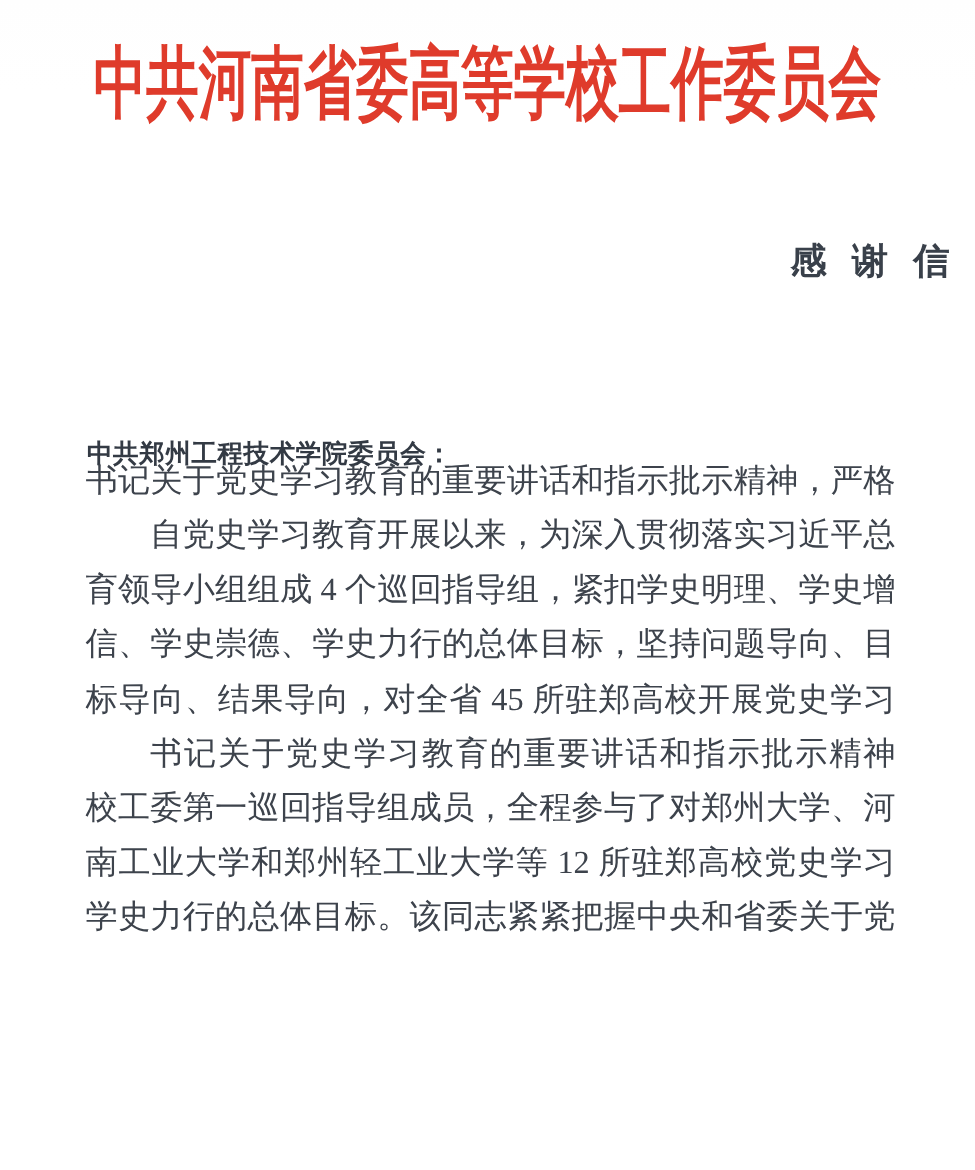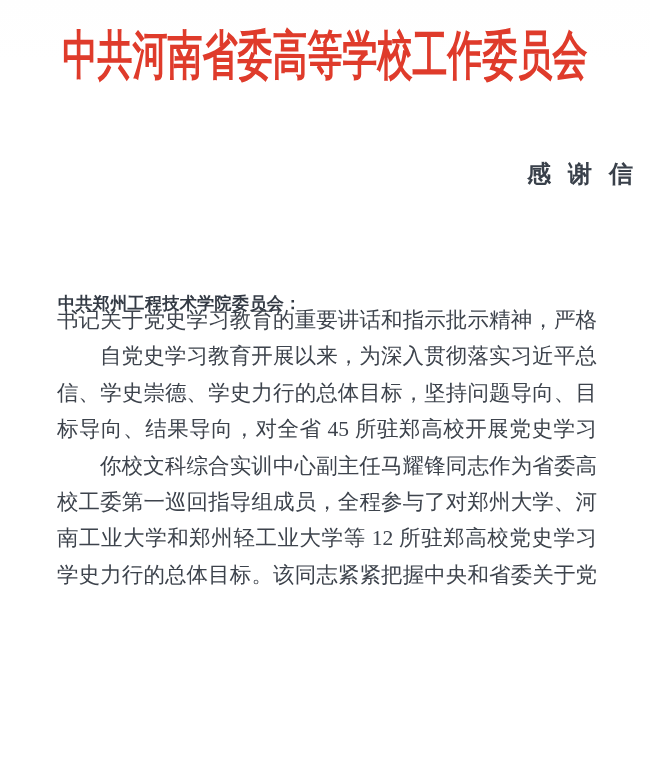--- a/index.html
+++ b/index.html
@@ -98,26 +98,27 @@
 
   <div class="doc-title">感谢信</div>
 
   <div class="salutation">中共郑州工程技术学院委员会：</div>
 
   <div class="body-text">
 
     <div>
       <div class="line">书记关于党史学习教育的重要讲话和指示批示精神，严格</div>
       <div class="line indent">自党史学习教育开展以来，为深入贯彻落实习近平总</div>
+      <div class="line">育领导小组组成 4 个巡回指导组，紧扣学史明理、学史增</div>
       <div class="line">信、学史崇德、学史力行的总体目标，坚持问题导向、目</div>
       <div class="line">标导向、结果导向，对全省 45 所驻郑高校开展党史学习教</div>
     </div>
 
     <div>
-      <div class="line indent">你校文科综合实训中心副主任马耀锋同志作为省委高</div>
+      <div class="line indent">书记关于党史学习教育的重要讲话和指示批示精神</div>
       <div class="line">校工委第一巡回指导组成员，全程参与了对郑州大学、河</div>
       <div class="line">南工业大学和郑州轻工业大学等 12 所驻郑高校党史学习教</div>
       <div class="line">学史力行的总体目标。该同志紧紧把握中央和省委关于党史</div>
     </div>
 
   </div>
 
 </div>
 
 </body></html>

